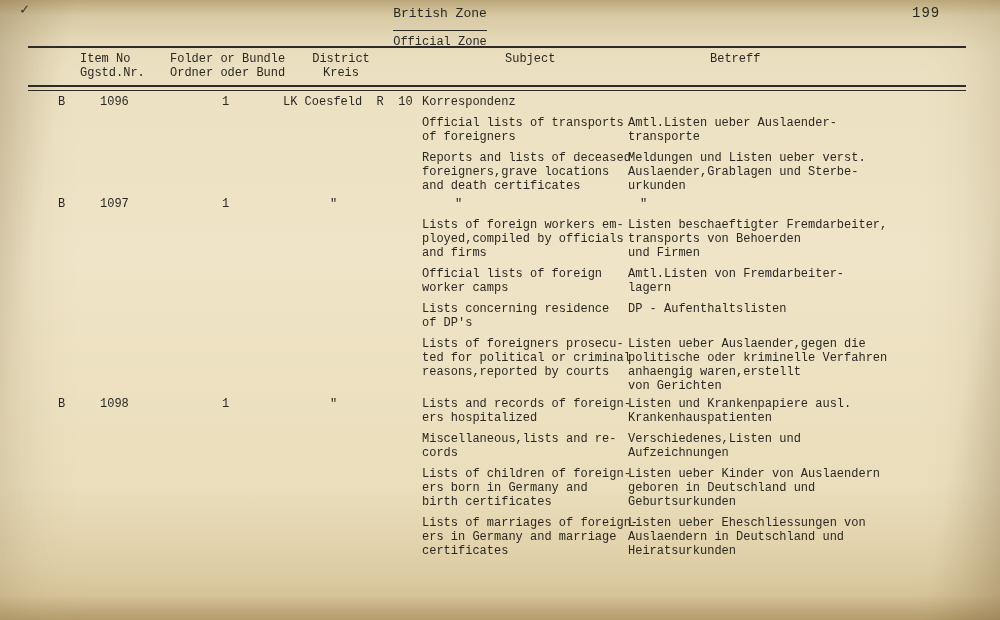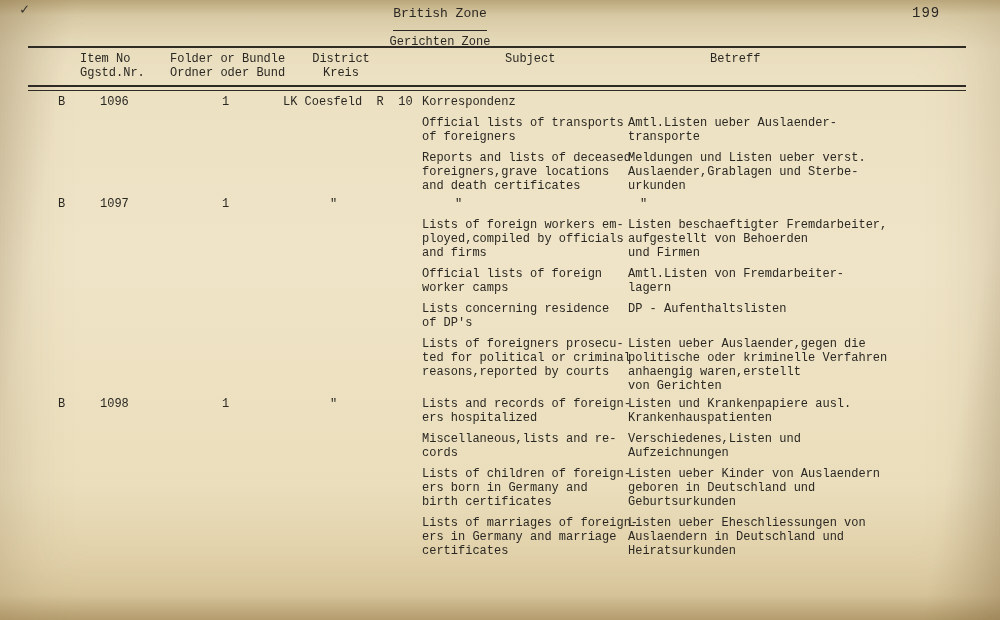--- a/index.html
+++ b/index.html
@@ -54,21 +54,21 @@
 </head>
 <body>
 
 <div class="page">
 
   <span class="corner-mark">✓</span>
   <div class="page-number">199</div>
 
   <div class="title-block">
     <div><span class="title">British Zone</span></div>
-    <div class="subtitle">Gerichten Zone</div>
+    <div class="subtitle">Official Zone</div>
   </div>
 
   <div class="rule rule-top"></div>
 
   <div>
     <div class="h h-item">Item No
 Ggstd.Nr.</div>
     <div class="h h-folder">Folder or Bundle
 Ordner oder Bund</div>
     <div class="h h-district">District
@@ -113,21 +113,21 @@
       <span class="c-district ditto">"</span>
       <div class="item-row">
         <div class="subject ditto-s">"</div>
         <div class="betreff ditto-b">"</div>
       </div>
       <div class="item-row">
         <div class="subject">Lists of foreign workers em-
 ployed,compiled by officials
 and firms</div>
         <div class="betreff">Listen beschaeftigter Fremdarbeiter,
-aufgestellt von Behoerden
+transports von Behoerden
 und Firmen</div>
       </div>
       <div class="item-row">
         <div class="subject">Official lists of foreign
 worker camps</div>
         <div class="betreff">Amtl.Listen von Fremdarbeiter-
 lagern</div>
       </div>
       <div class="item-row">
         <div class="subject">Lists concerning residence

